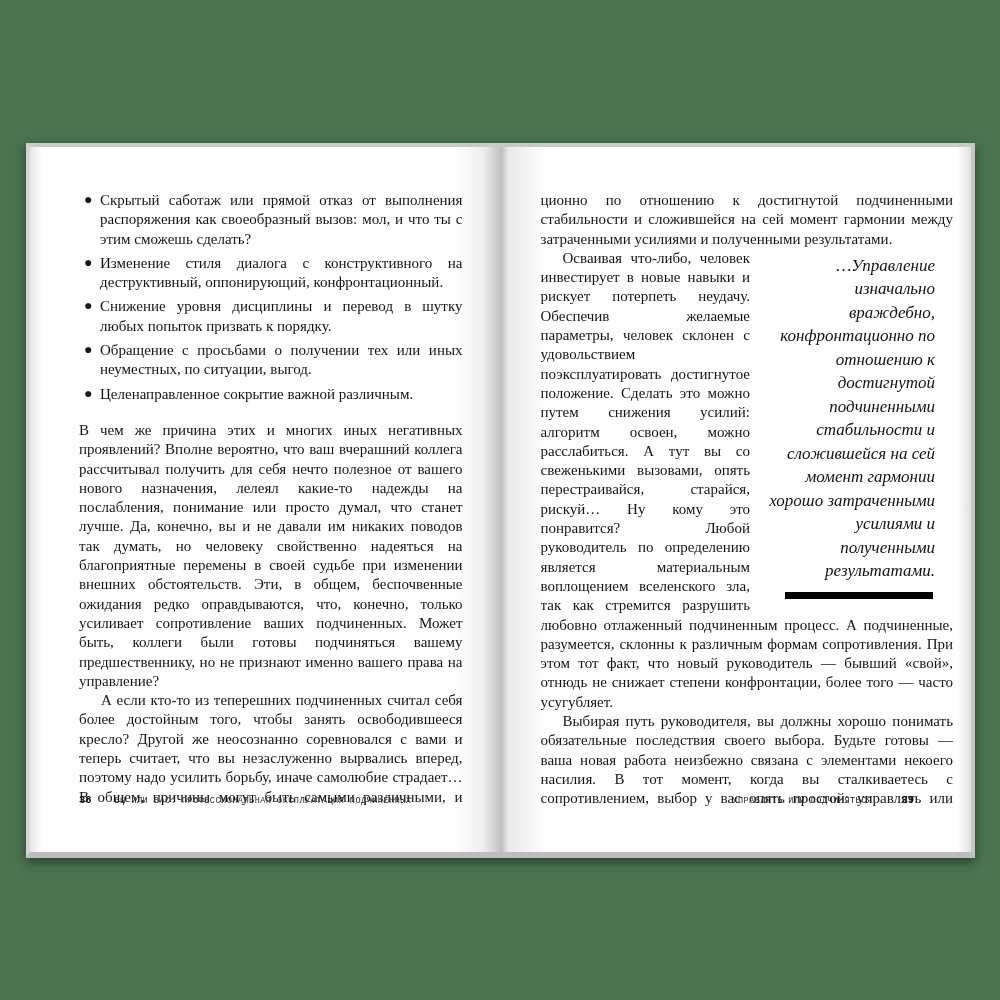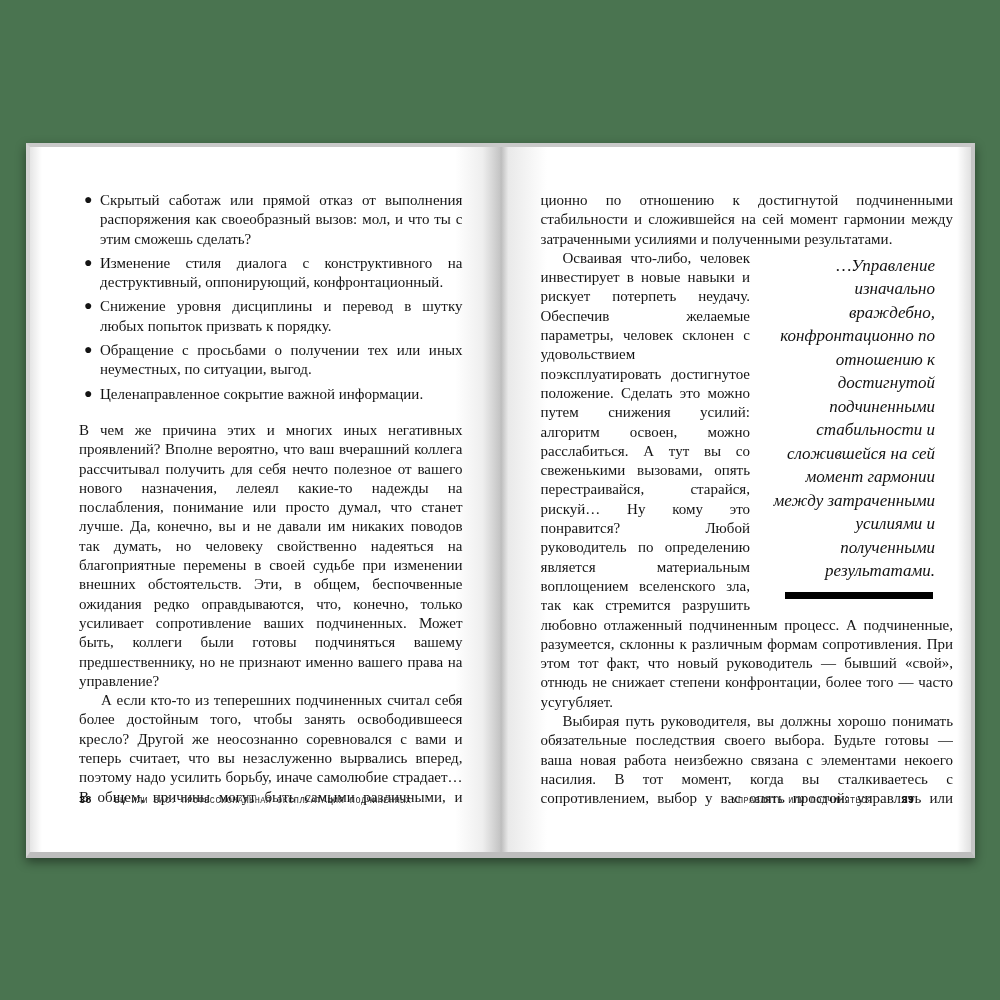--- a/index.html
+++ b/index.html
@@ -96,37 +96,37 @@
         <li>
           <span class="marker">●</span>
           <span>Снижение уровня дисциплины и перевод в шутку любых попыток призвать к порядку.</span>
         </li>
         <li>
           <span class="marker">●</span>
           <span>Обращение с просьбами о получении тех или иных неуместных, по ситуации, выгод.</span>
         </li>
         <li>
           <span class="marker">●</span>
-          <span>Целенаправленное сокрытие важной информации.</span>
+          <span>Целенаправленное сокрытие важной различным.</span>
         </li>
       </ul>
       <p>В чем же причина этих и многих иных негативных проявлений? Вполне вероятно, что ваш вчерашний коллега рассчитывал получить для себя нечто полезное от вашего нового назначения, лелеял какие-то надежды на послабления, понимание или просто думал, что станет лучше. Да, конечно, вы и не давали им никаких поводов так думать, но человеку свойственно надеяться на благоприятные перемены в своей судьбе при изменении внешних обстоятельств. Эти, в общем, беспочвенные ожидания редко оправдываются, что, конечно, только усиливает сопротивление ваших подчиненных. Может быть, коллеги были готовы подчиняться вашему предшественнику, но не признают именно вашего права на управление?</p>
       <p class="indent">А если кто-то из теперешних подчиненных считал себя более достойным того, чтобы занять освободившееся кресло? Другой же неосознанно соревновался с вами и теперь считает, что вы незаслуженно вырвались вперед, поэтому надо усилить борьбу, иначе самолюбие страдает… В общем, причины могут быть самыми различными, и влиять на возникновение сопротивления так или иначе придется.</p>
 
     </div>
     <div class="footer footer-left">
       <span class="pagenum">38</span><span class="runtitle">ВЫ ИЛИ ВАС: ПРОФЕССИОНАЛЬНАЯ ЭКСПЛУАТАЦИЯ ПОДЧИНЕННЫХ</span>
     </div>
   </div>
 
   <div class="page page-right">
     <div class="page-content">
       <p>ционно по отношению к достигнутой подчиненными стабильности и сложившейся на сей момент гармонии между затраченными усилиями и полученными результатами.</p>
       <div class="pull-quote">
-        <div class="quote-text">…Управление изначально враждебно, конфронтационно по отношению к достигнутой подчиненными стабильности и сложившейся на сей момент гармонии между затраченными усилиями и полученными результатами.</div>
+        <div class="quote-text">…Управление изначально враждебно, конфронтационно по отношению к достигнутой подчиненными стабильности и сложившейся на сей момент гармонии хорошо затраченными усилиями и полученными результатами.</div>
         <div class="quote-bar"></div>
       </div>
       <p class="indent">Осваивая что-либо, человек инвестирует в новые навыки и рискует потерпеть неудачу. Обеспечив желаемые параметры, человек склонен с удовольствием поэксплуатировать достигнутое положение. Сделать это можно путем снижения усилий: алгоритм освоен, можно расслабиться. А тут вы со свеженькими вызовами, опять перестраивайся, старайся, рискуй… Ну кому это понравится? Любой руководитель по определению является материальным воплощением вселенского зла, так как стремится разрушить любовно отлаженный подчиненным процесс. А подчиненные, разумеется, склонны к различным формам сопротивления. При этом тот факт, что новый руководитель — бывший «свой», отнюдь не снижает степени конфронтации, более того — часто усугубляет.</p>
       <p class="indent">Выбирая путь руководителя, вы должны хорошо понимать обязательные последствия своего выбора. Будьте готовы — ваша новая работа неизбежно связана с элементами некоего насилия. В тот момент, когда вы сталкиваетесь с сопротивлением, выбор у вас опять простой: управлять или подчиняться? Возникает тот самый миг, когда вы еще можете выбрать: вы или вас? Эксплуатировать или быть объектом эксплуатации?</p>
 
     </div>
     <div class="footer footer-right">
       <span class="runtitle">УПРАВЛЯТЬ ИЛИ ПОДЧИНЯТЬСЯ</span><span class="pagenum">39</span>
     </div>
   </div>

